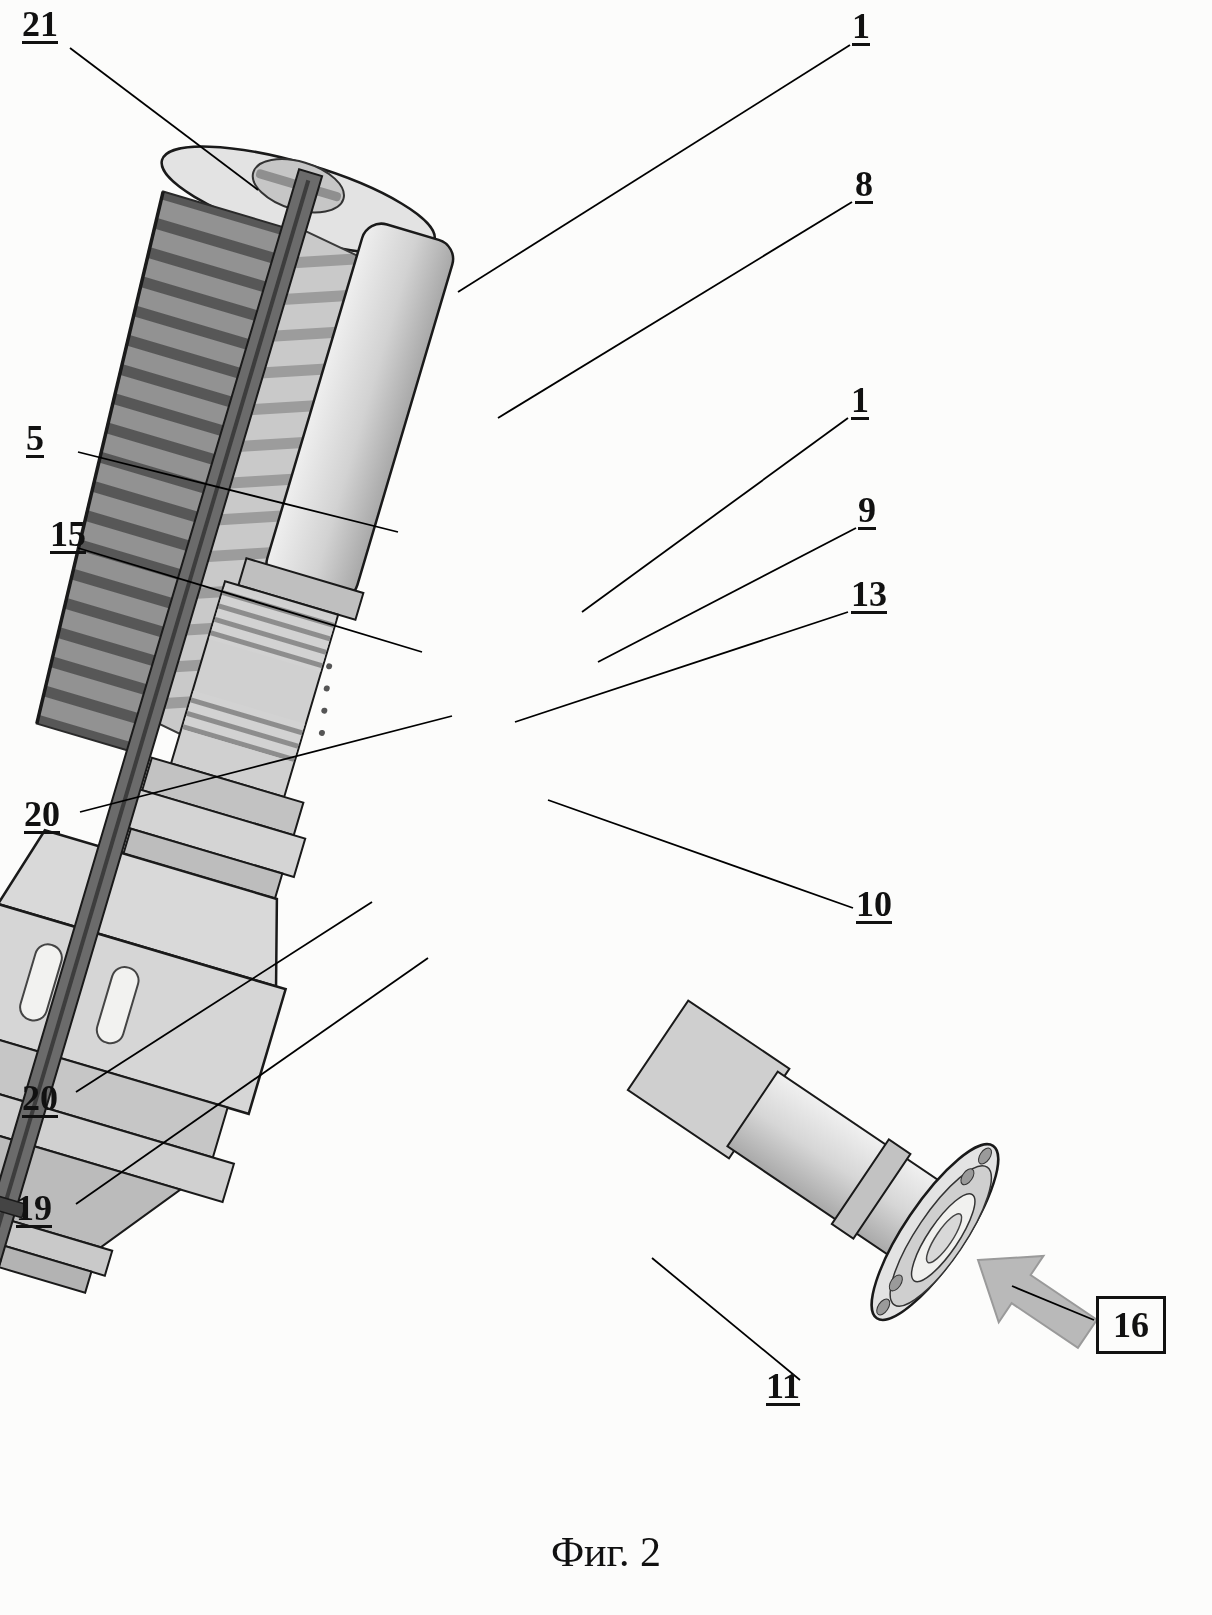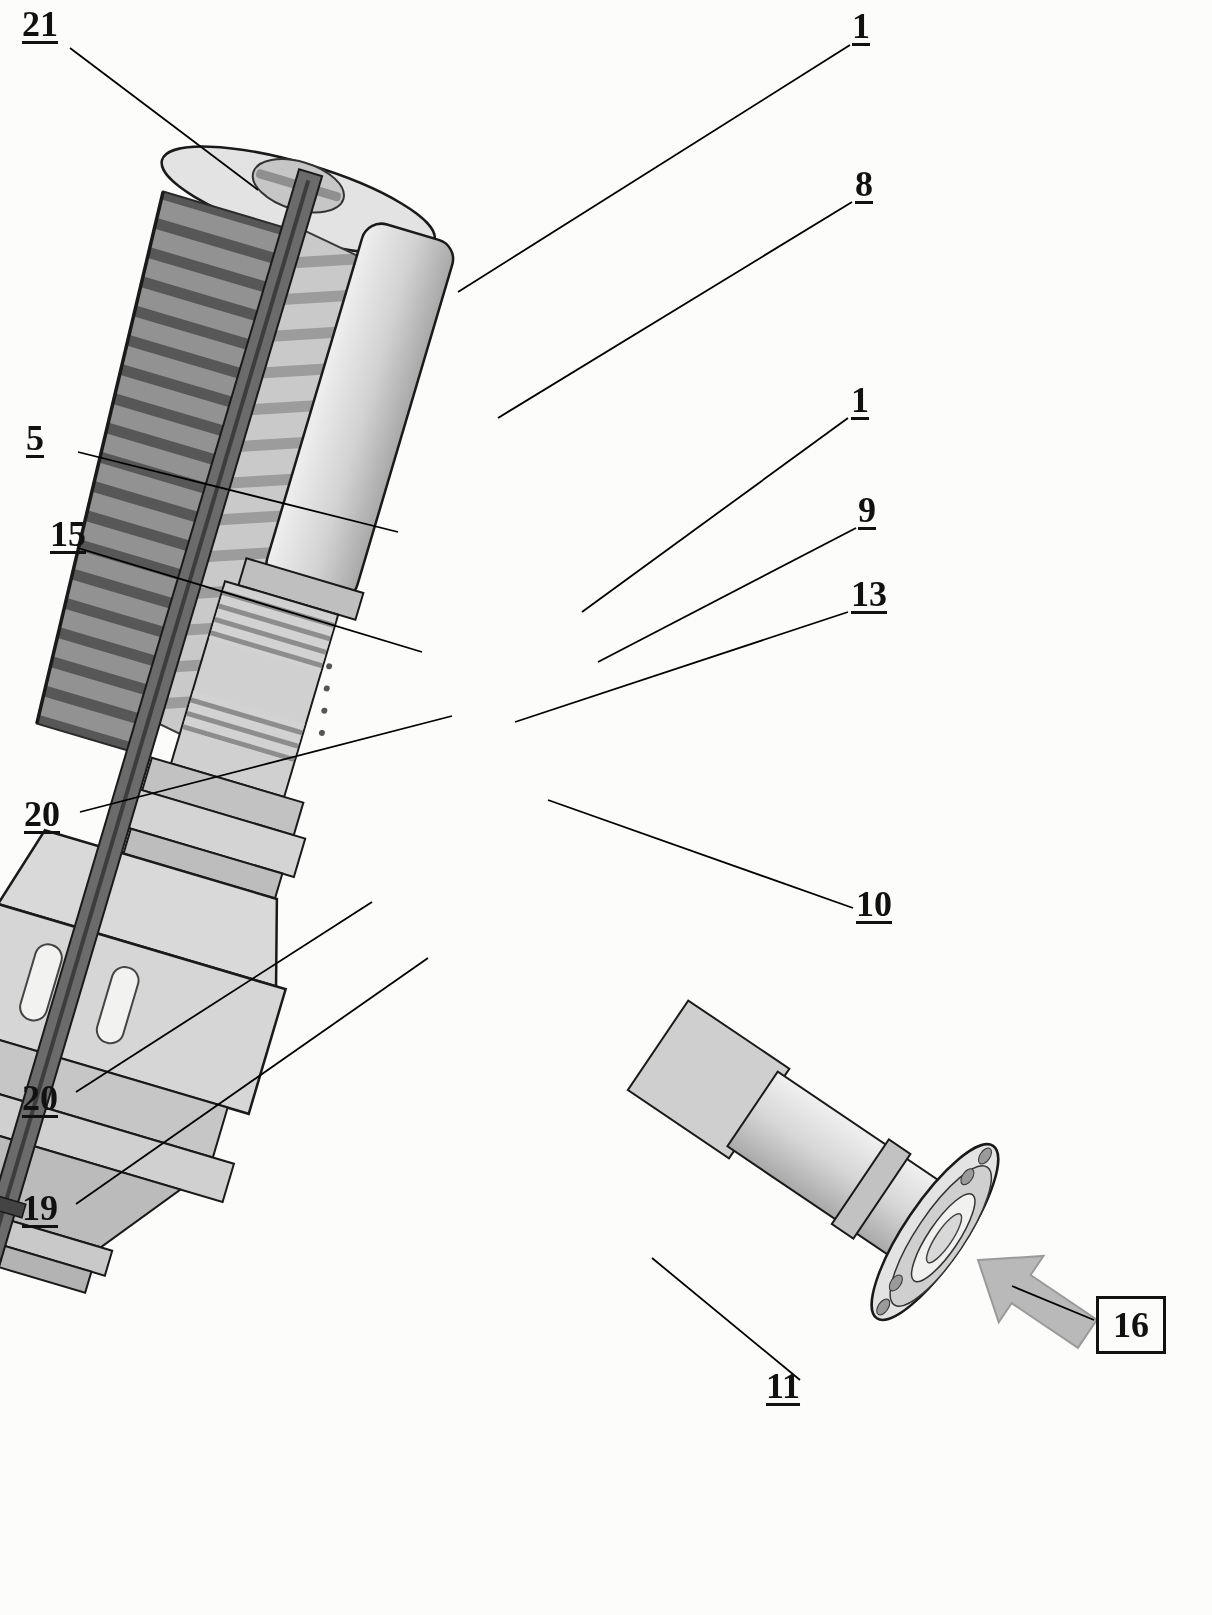--- a/index.html
+++ b/index.html
@@ -141,19 +141,20 @@
   <div class="callout" style="left:852px;top:8px;">1</div>
   <div class="callout" style="left:855px;top:166px;">8</div>
   <div class="callout" style="left:851px;top:382px;">1</div>
   <div class="callout" style="left:858px;top:492px;">9</div>
   <div class="callout" style="left:851px;top:576px;">13</div>
   <div class="callout" style="left:26px;top:420px;">5</div>
   <div class="callout" style="left:16px;top:516px;margin-left:34px;">15</div>
   <div class="callout" style="left:24px;top:796px;text-align:right;">20</div>
   <div class="callout" style="left:856px;top:886px;">10</div>
   <div class="callout" style="left:22px;top:1080px;">20</div>
-  <div class="callout" style="left:22px;top:1190px;">19</div>
+  <div class="callout" style="left:16px;top:1190px;">19</div>
   <div class="callout" style="left:766px;top:1368px;text-decoration:underline;">11</div>
   <div class="callout-box" style="left:1096px;top:1296px;">
     <span>16</span>
   </div>
 
+  <div id="caption">Фиг. 2</div>
 </div>
 
 </body></html>

